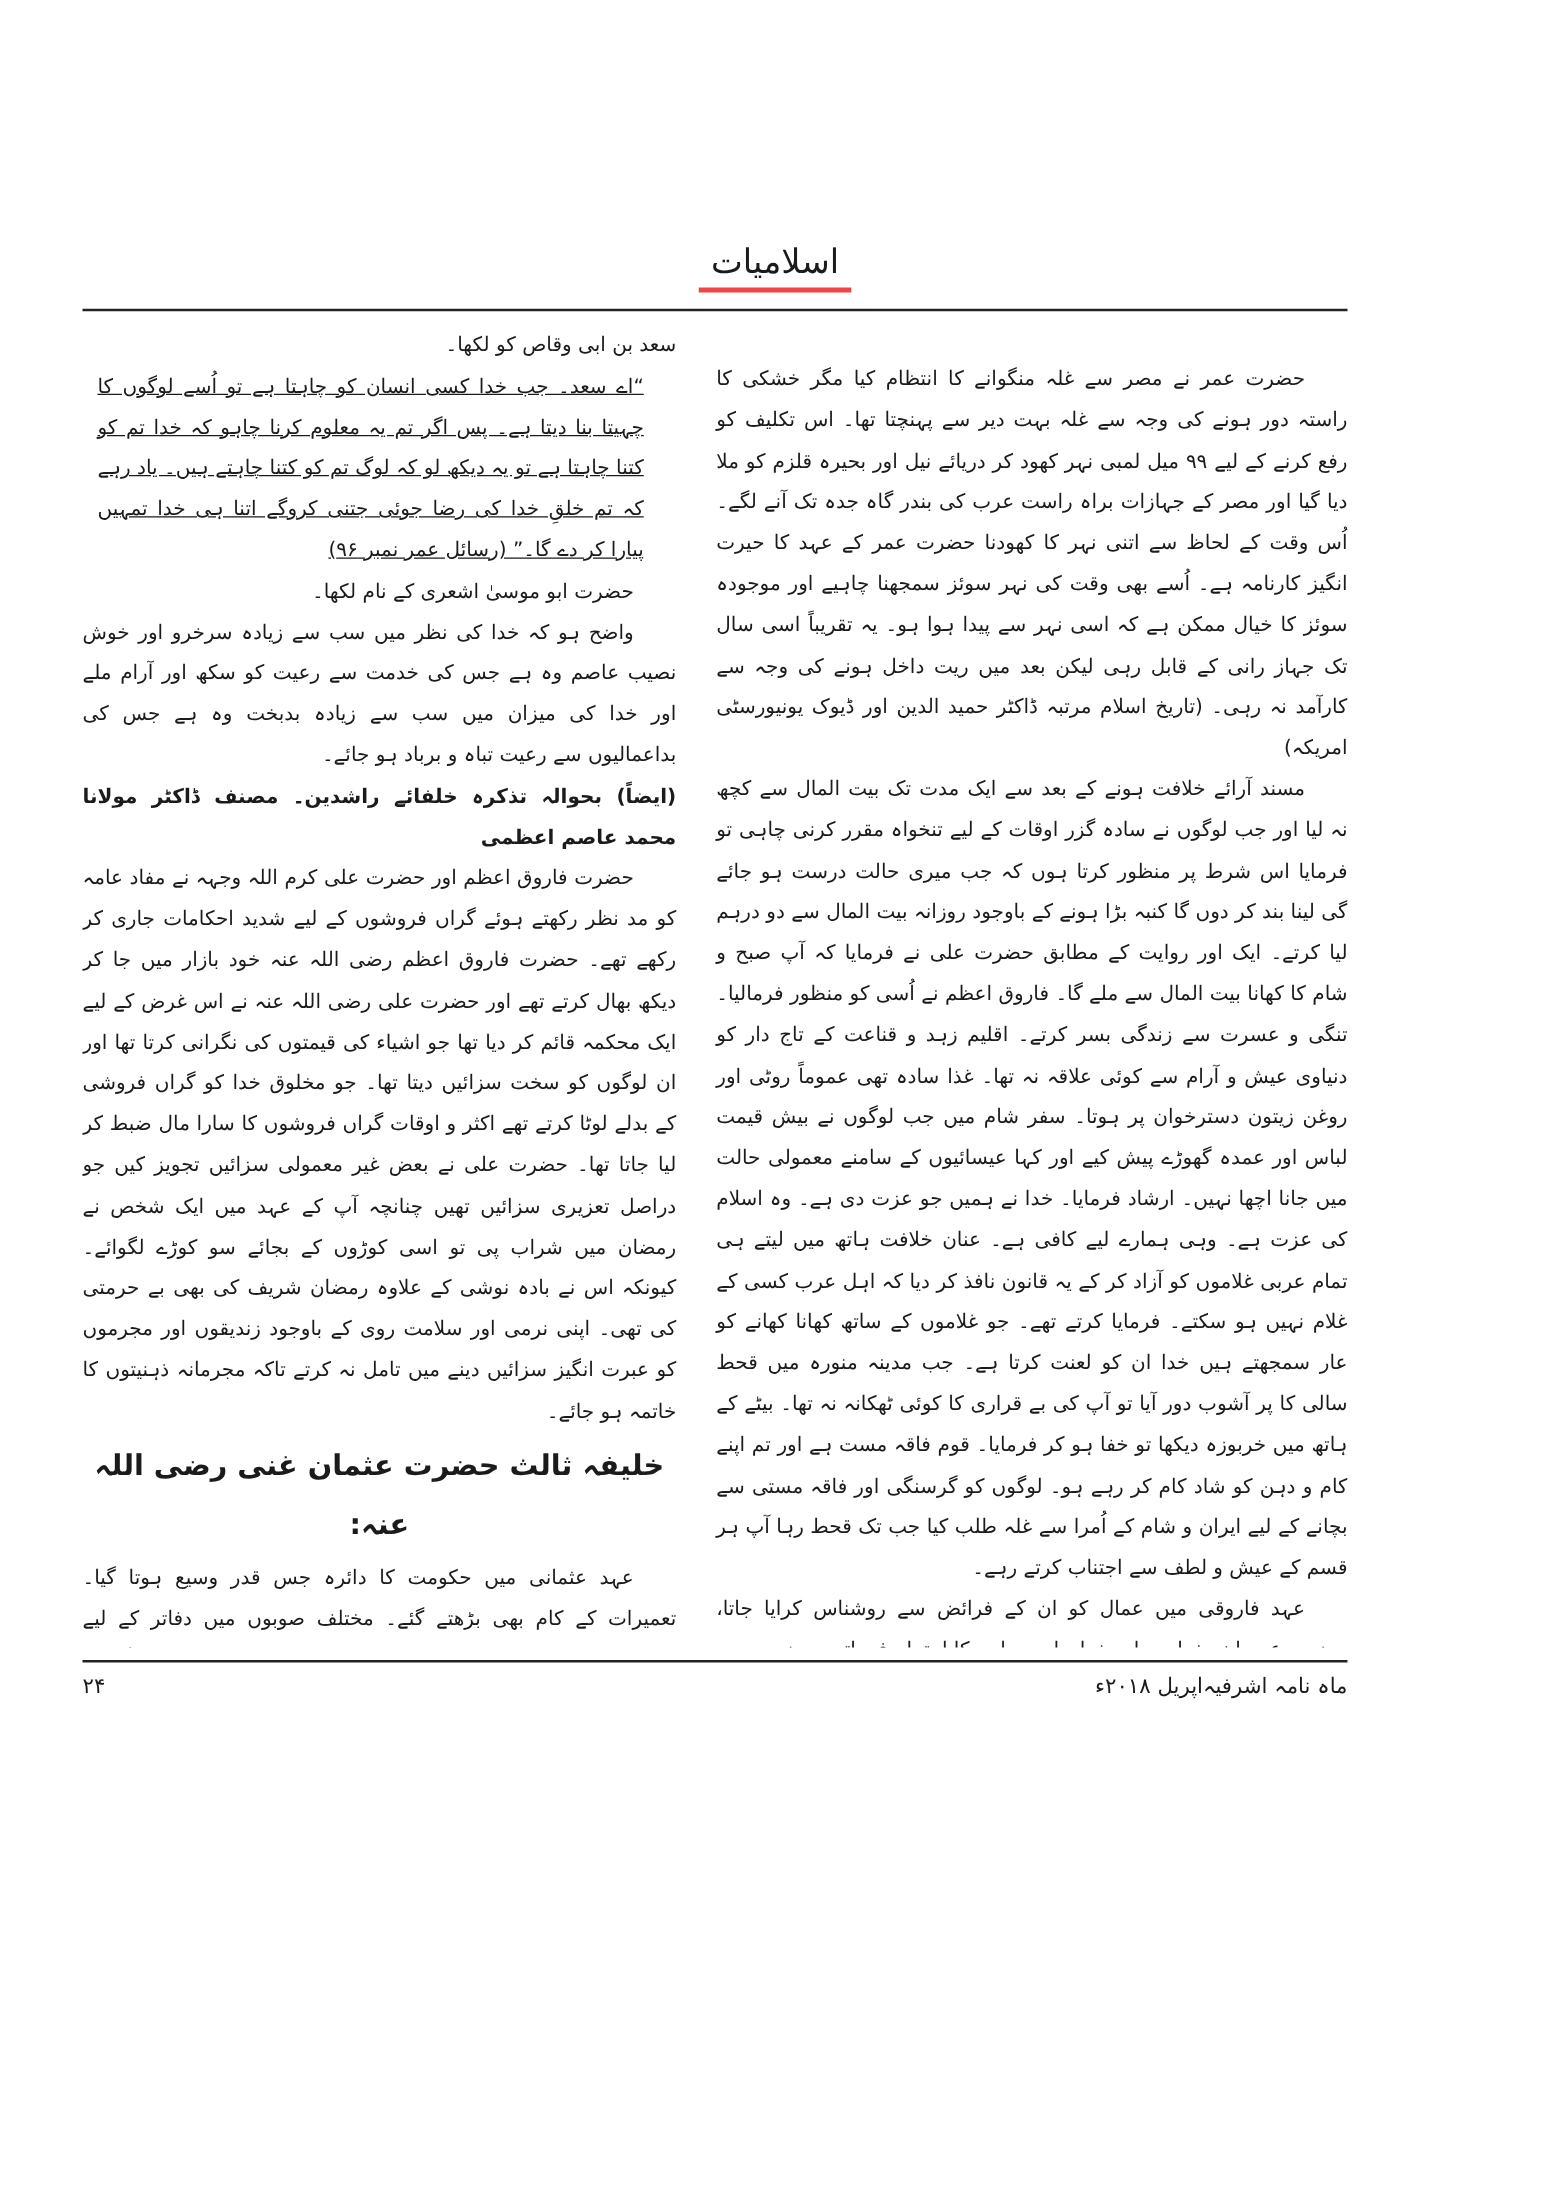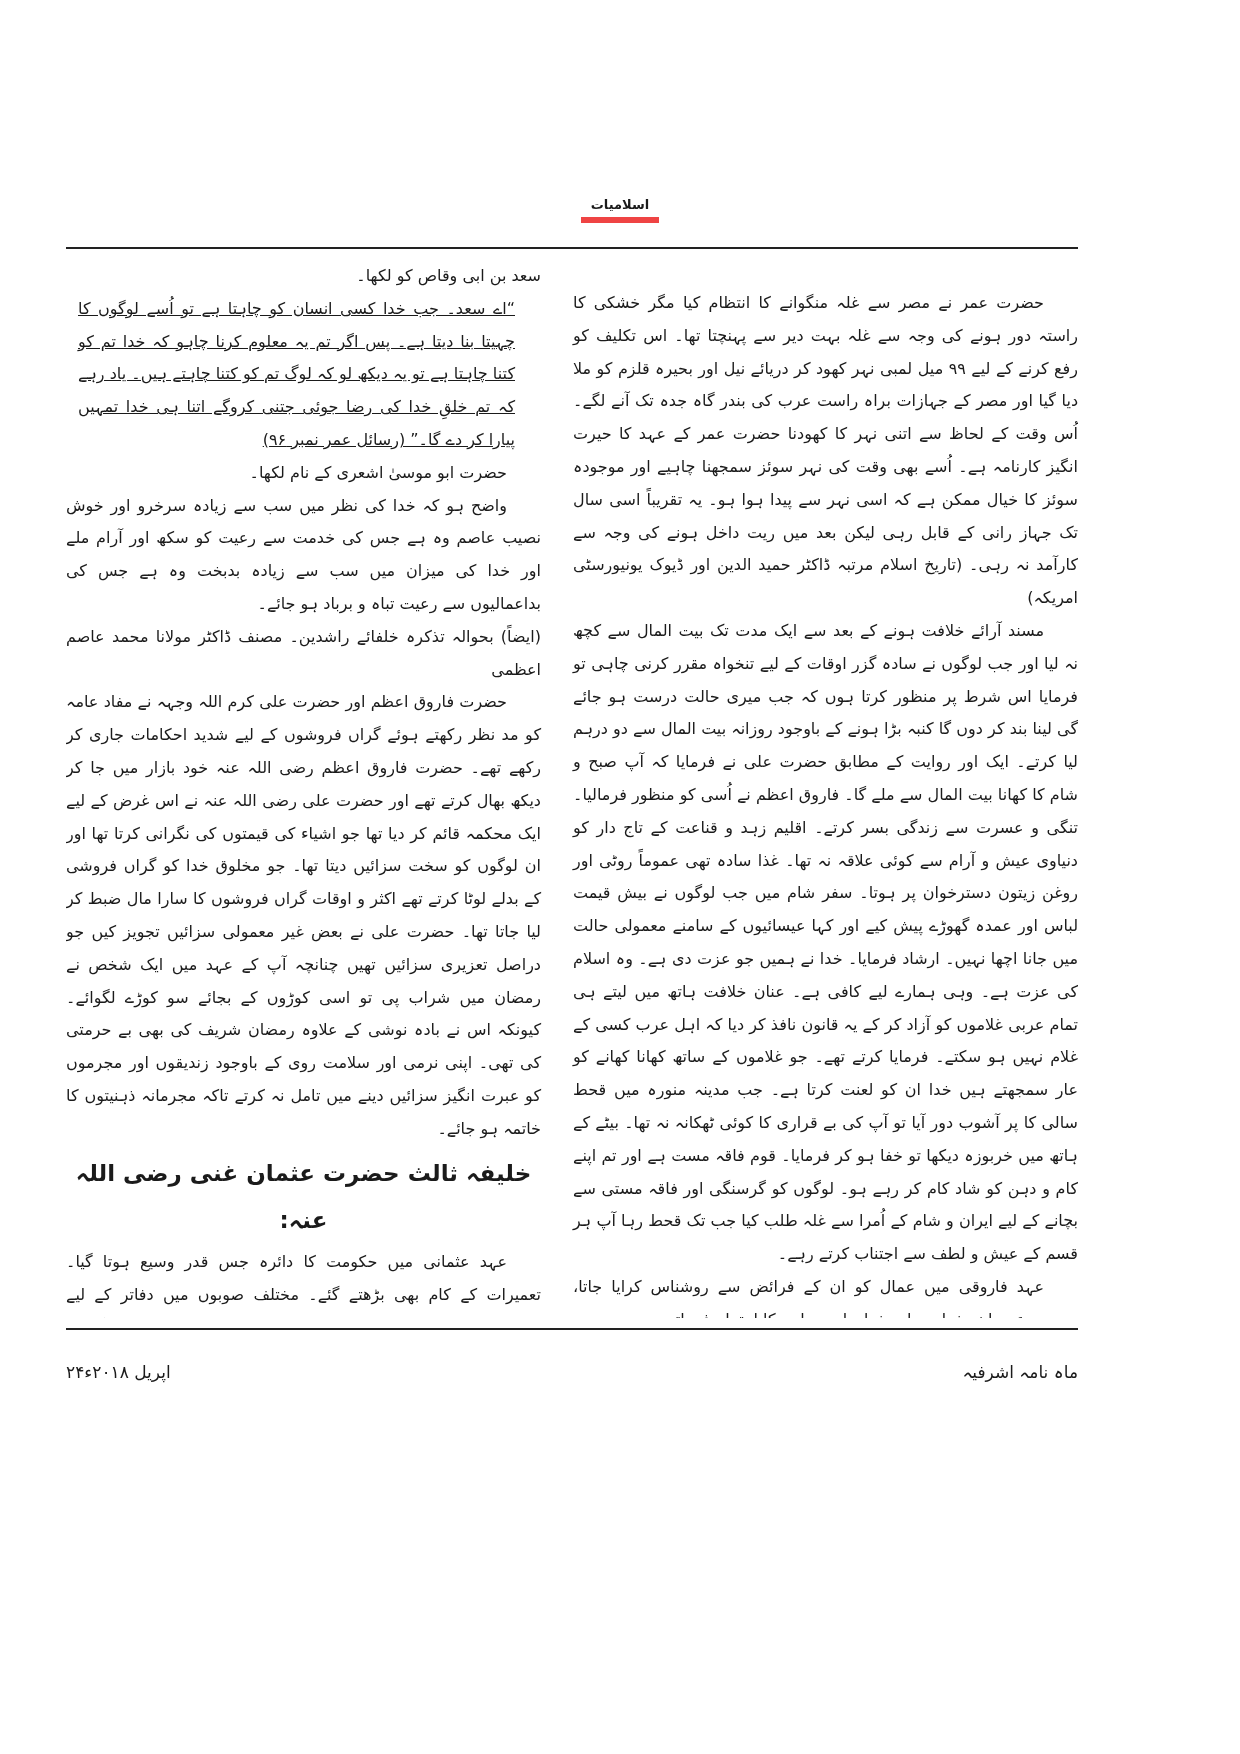--- a/index.html
+++ b/index.html
@@ -18,25 +18,25 @@
 
   .header {
     position: absolute;
     top: 194px;
     left: 0;
     width: 100%;
     text-align: center;
   }
   .header-title {
     display: inline-block;
-    font-size: 13px;
-    font-weight: bold;
+    font-size: 27px;
+    font-weight: normal;
     letter-spacing: 1px;
     padding: 0 10px 5px 10px;
-    border-bottom: 6px solid #ef4444;
+    border-bottom: 4px solid #ef4444;
   }
   .rule {
     position: absolute;
     left: 66px;
     width: 1012px;
     border: none;
     border-top: 2px solid #222;
   }
   .rule-header { top: 247px; }
   .rule-footer { top: 1328px; }
@@ -56,41 +56,41 @@
     text-align: justify;
     font-size: 16px;
     line-height: 2.05;
   }
   .col-right { width: 505px; flex: 0 0 505px; margin-top: 27px; }
   .col-left  { width: 475px; flex: 0 0 475px; }
 
   p.para  { text-indent: 34px; }
   p.cont  { text-indent: 0; }
   p.quote { padding-right: 26px; padding-left: 12px; text-indent: 0; text-decoration: underline; }
-  p.ref   { text-indent: 0; }
+  p.ref   { text-indent: 0; font-weight: bold; }
   p.heading {
     font-weight: bold;
     font-size: 23px;
     text-align: center;
     text-indent: 0;
     margin: 4px 0 2px 0;
   }
 
   .footer-row {
     position: absolute;
     top: 1338px;
     left: 66px;
     width: 1012px;
     direction: rtl;
     display: flex;
     justify-content: space-between;
     align-items: baseline;
     font-size: 17px;
   }
-  .footer-row .mid { text-align: left; flex: 1; margin-top: 24px; }
+  .footer-row .mid { text-align: right; flex: 1; }
   .footer-row .side { white-space: nowrap; }
 </style>
 </head>
 <body>
 
 <div class="page">
 
   <div class="header">
     <span class="header-title">اسلامیات</span>
   </div>

